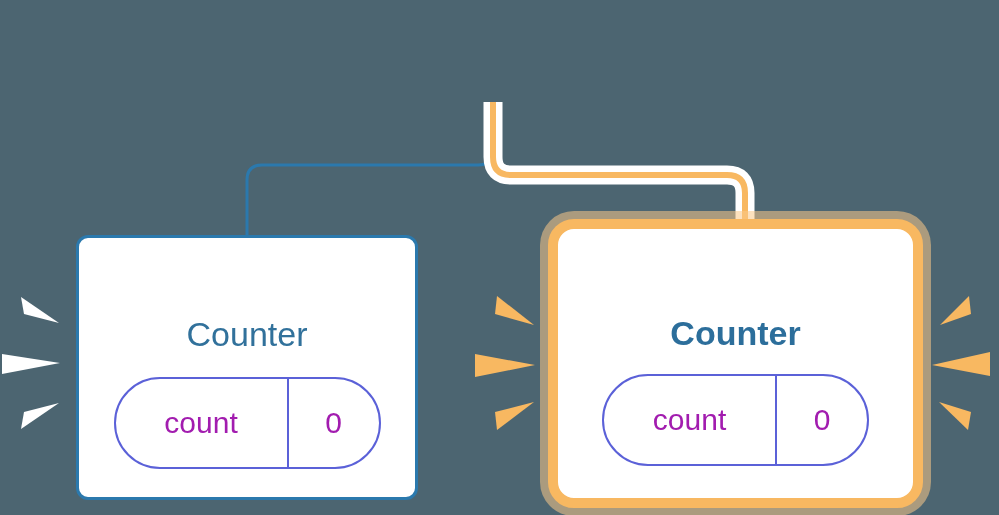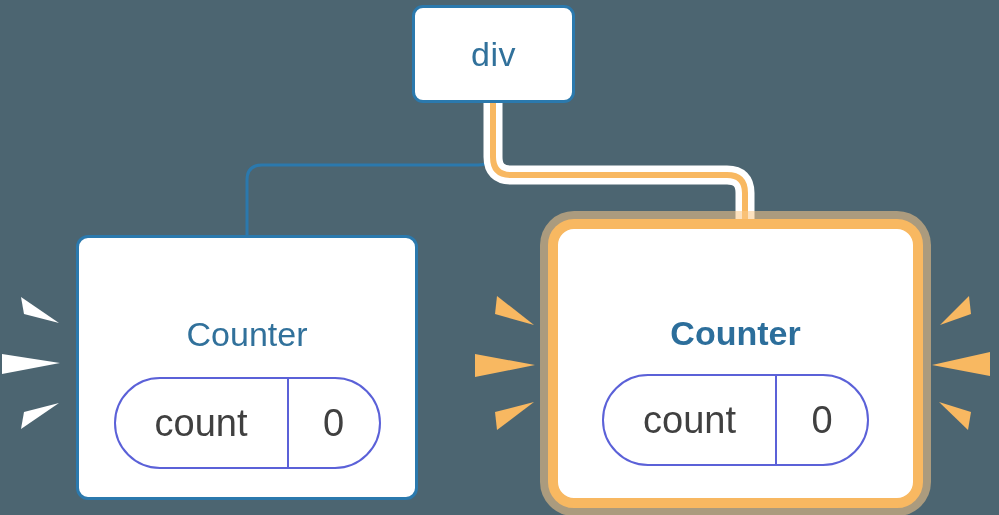--- a/index.html
+++ b/index.html
@@ -101,22 +101,22 @@
     border: 2px solid #5b61d8;
     border-radius: 999px;
     background: #ffffff;
     box-sizing: border-box;
     overflow: hidden;
   }
   .pill-key, .pill-val {
     display: flex;
     align-items: center;
     justify-content: center;
-    color: #404040;
-    font-size: 38px;
+    color: #a21caf;
+    font-size: 30px;
     line-height: 1;
   }
   .pill-val {
     border-left: 2px solid #5b61d8;
   }
 
   .node-counter-left .pill {
     width: 267px;
     height: 92px;
     margin-top: 26px;
@@ -150,23 +150,20 @@
 
   <svg id="wires" viewBox="0 0 999 515">
 
     <path d="M 493 102 L 493 150 Q 493 165 478 165 L 262 165 Q 247 165 247 180 L 247 237" fill="none" stroke="#2b79ad" stroke-width="3" stroke-linecap="butt"></path>
 
     <path d="M 493 102 L 493 157 Q 493 175 511 175 L 727 175 Q 745 175 745 193 L 745 235" fill="none" stroke="#ffffff" stroke-width="19" stroke-linecap="butt"></path>
 
     <path d="M 493 102 L 493 157 Q 493 175 511 175 L 727 175 Q 745 175 745 193 L 745 235" fill="none" stroke="#f8b861" stroke-width="6" stroke-linecap="butt"></path>
   </svg>
 
-  <div class="node node-div">
-    <span class="node-title">div</span>
-  </div>
 
   <div class="node node-counter-left">
     <span class="node-title">Counter</span>
 
     <div class="pill">
       <span class="pill-key">count</span>
       <span class="pill-val">0</span>
     </div>
   </div>
 

